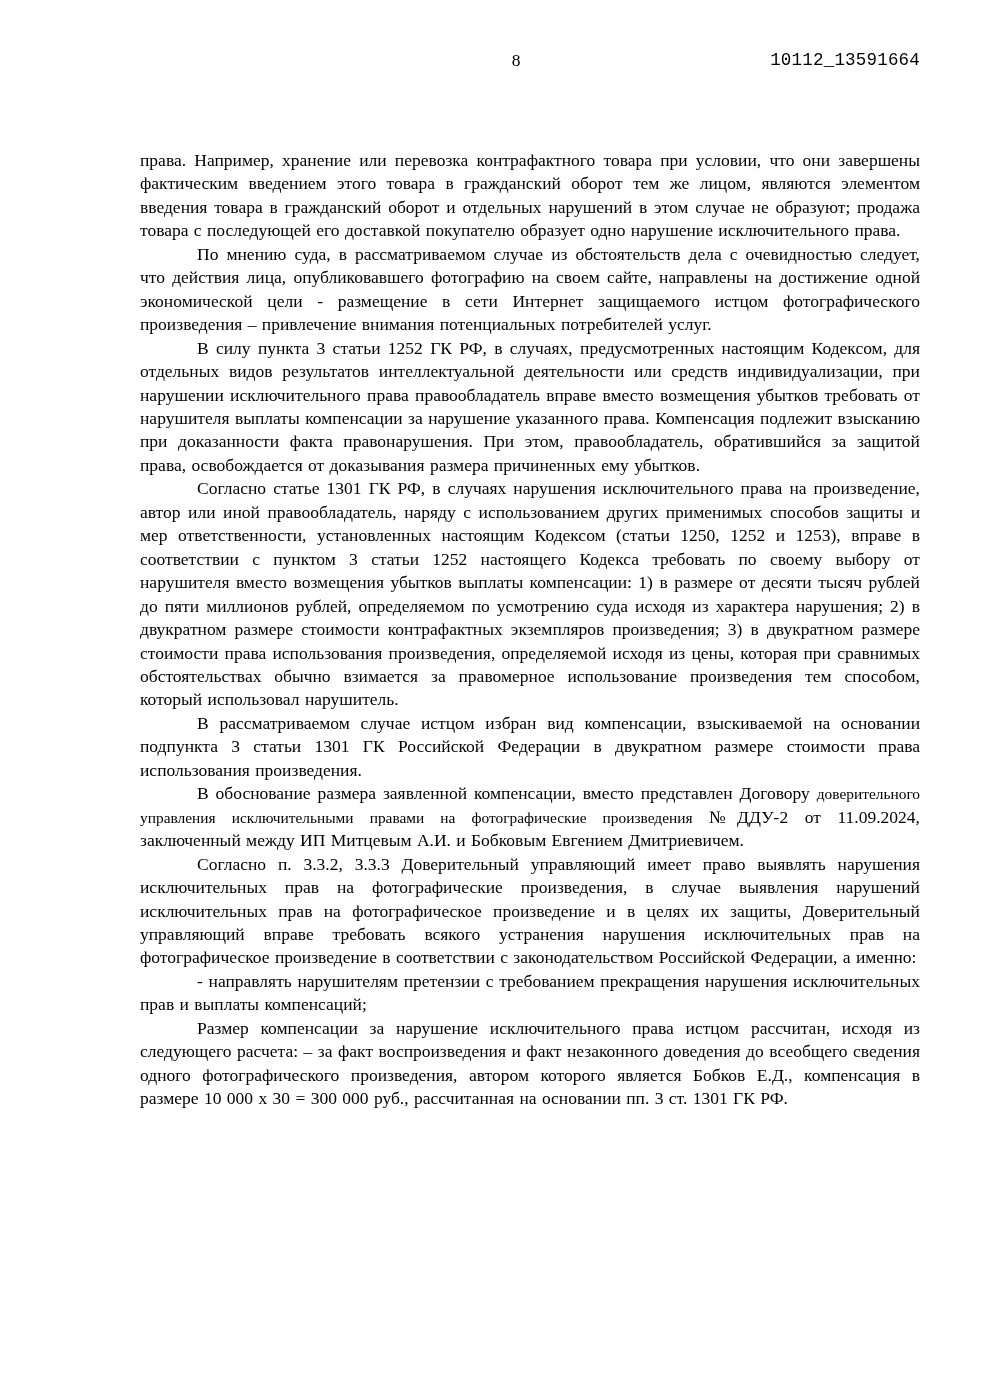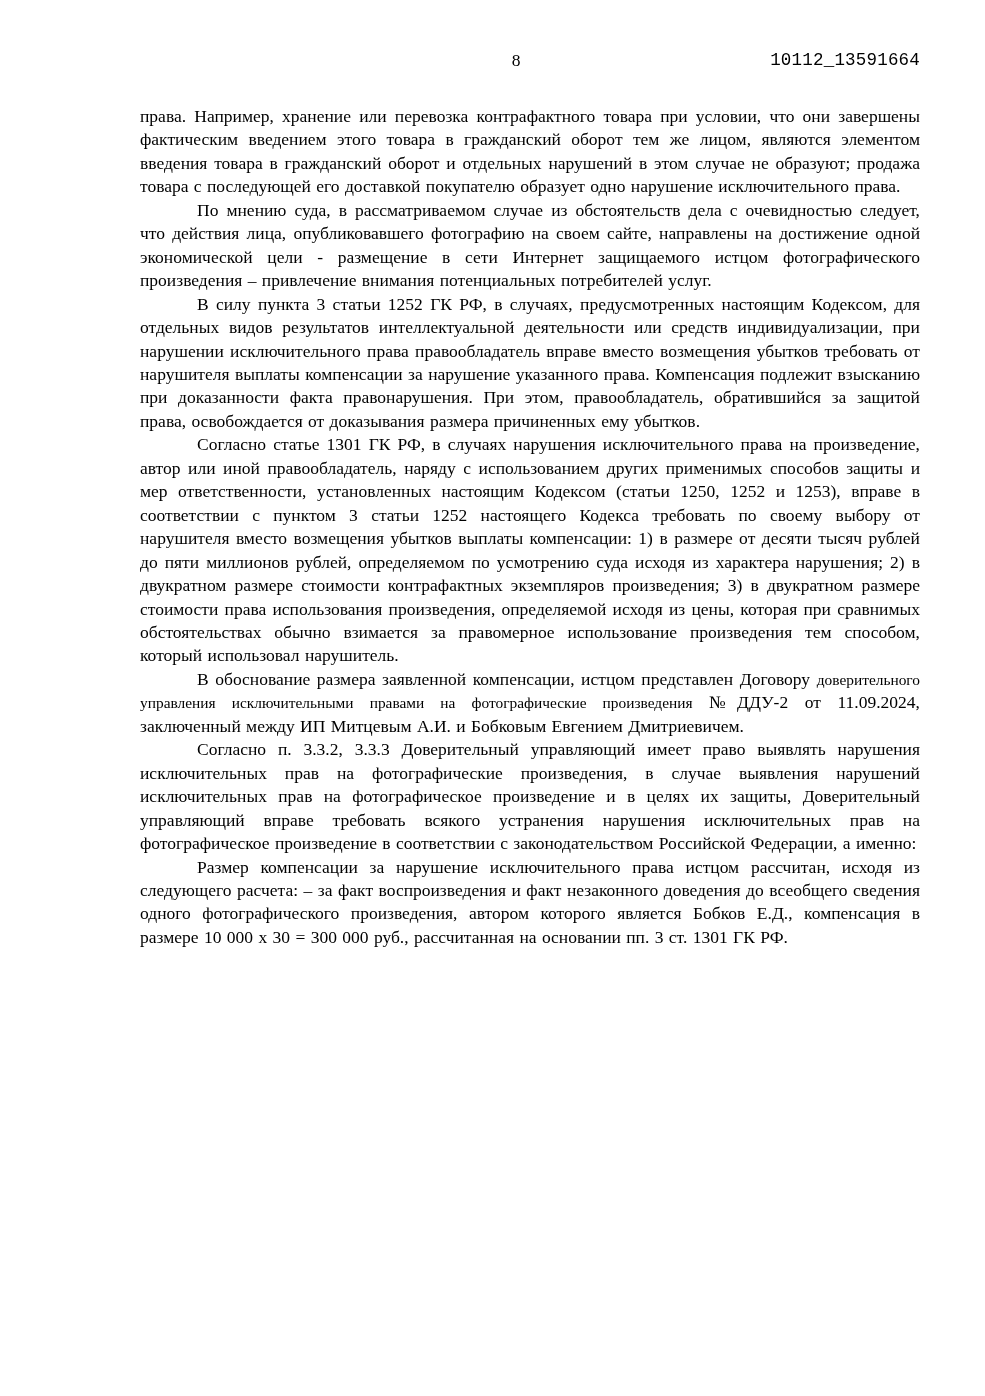--- a/index.html
+++ b/index.html
@@ -49,20 +49,21 @@
     text-align: justify;
   }
   .para {
     margin: 0;
     padding: 0;
     text-indent: 57px;
     word-spacing: 1px;
   }
   .para.no-indent {
     text-indent: 0;
+    margin-top: 44px;
   }
   .small {
     font-size: 15.4px;
   }
 </style>
 </head>
 <body>
 
 <div class="page">
 
@@ -74,26 +75,28 @@
   <div class="body-text">
 
     <p class="para no-indent">права. Например, хранение или перевозка контрафактного товара при условии, что они завершены фактическим введением этого товара в гражданский оборот тем же лицом, являются элементом введения товара в гражданский оборот и отдельных нарушений в этом случае не образуют; продажа товара с последующей его доставкой покупателю образует одно нарушение исключительного права.</p>
 
     <p class="para">По мнению суда, в рассматриваемом случае из обстоятельств дела с очевидностью следует, что действия лица, опубликовавшего фотографию на своем сайте, направлены на достижение одной экономической цели - размещение в сети Интернет защищаемого истцом фотографического произведения – привлечение внимания потенциальных потребителей услуг.</p>
 
     <p class="para">В силу пункта 3 статьи 1252 ГК РФ, в случаях, предусмотренных настоящим Кодексом, для отдельных видов результатов интеллектуальной деятельности или средств индивидуализации, при нарушении исключительного права правообладатель вправе вместо возмещения убытков требовать от нарушителя выплаты компенсации за нарушение указанного права. Компенсация подлежит взысканию при доказанности факта правонарушения. При этом, правообладатель, обратившийся за защитой права, освобождается от доказывания размера причиненных ему убытков.</p>
 
     <p class="para">Согласно статье 1301 ГК РФ, в случаях нарушения исключительного права на произведение, автор или иной правообладатель, наряду с использованием других применимых способов защиты и мер ответственности, установленных настоящим Кодексом (статьи 1250, 1252 и 1253), вправе в соответствии с пунктом 3 статьи 1252 настоящего Кодекса требовать по своему выбору от нарушителя вместо возмещения убытков выплаты компенсации: 1) в размере от десяти тысяч рублей до пяти миллионов рублей, определяемом по усмотрению суда исходя из характера нарушения; 2) в двукратном размере стоимости контрафактных экземпляров произведения; 3) в двукратном размере стоимости права использования произведения, определяемой исходя из цены, которая при сравнимых обстоятельствах обычно взимается за правомерное использование произведения тем способом, который использовал нарушитель.</p>
 
+    <p class="para">В рассматриваемом случае истцом избран вид компенсации, взыскиваемой на основании подпункта 3 статьи 1301 ГК Российской Федерации в двукратном размере стоимости права использования произведения.</p>
 
-    <p class="para"><span>В обоснование размера заявленной компенсации, истцом представлен Договору</span>
+    <p class="para"><span>В обоснование размера заявленной компенсации, вместо представлен Договору</span>
       <span class="small">доверительного управления исключительными правами на фотографические произведения</span>
       <span>№ДДУ-2 от 11.09.2024, заключенный между ИП Митцевым А.И. и Бобковым Евгением Дмитриевичем.</span></p>
 
     <p class="para">Согласно п. 3.3.2, 3.3.3 Доверительный управляющий имеет право выявлять нарушения исключительных прав на фотографические произведения, в случае выявления нарушений исключительных прав на фотографическое произведение и в целях их защиты, Доверительный управляющий вправе требовать всякого устранения нарушения исключительных прав на фотографическое произведение в соответствии с законодательством Российской Федерации, а именно:</p>
 
+    <p class="para">- направлять нарушителям претензии с требованием прекращения нарушения исключительных прав и выплаты компенсаций;</p>
 
 
     <p class="para">Размер компенсации за нарушение исключительного права истцом рассчитан, исходя из следующего расчета: – за факт воспроизведения и факт незаконного доведения до всеобщего сведения одного фотографического произведения, автором которого является Бобков Е.Д., компенсация в размере 10 000 х 30 = 300 000 руб., рассчитанная на основании пп. 3 ст. 1301 ГК РФ.</p>
 
   </div>
 
 </div>
 
 </body></html>

